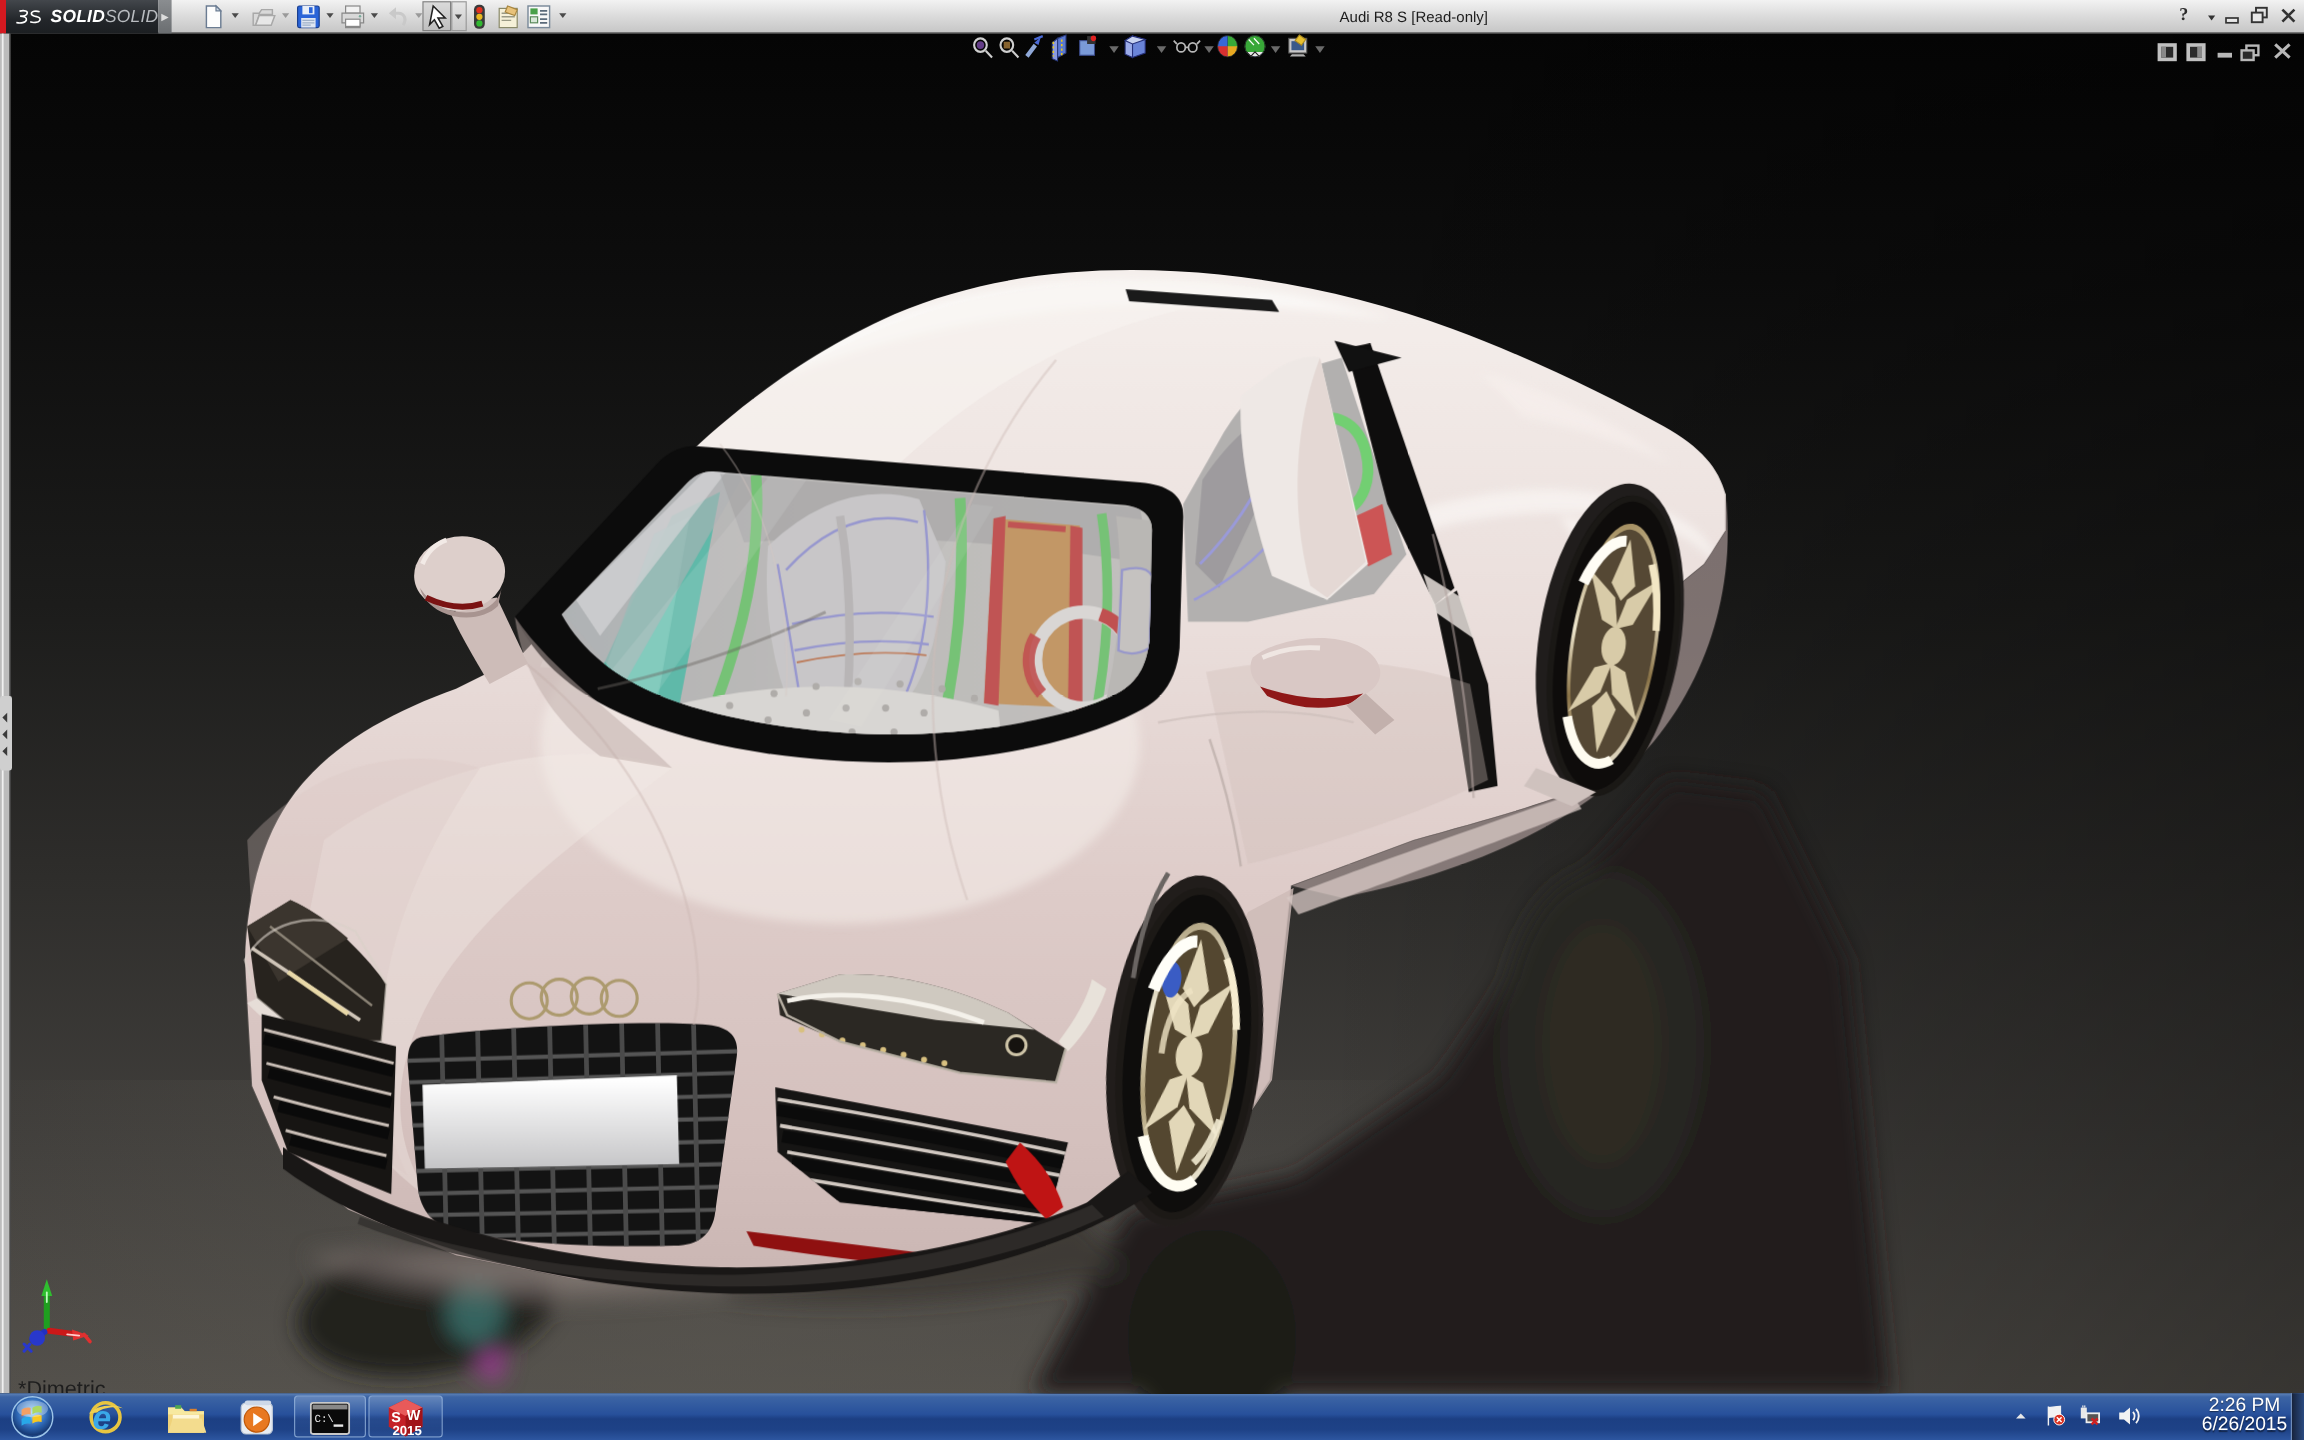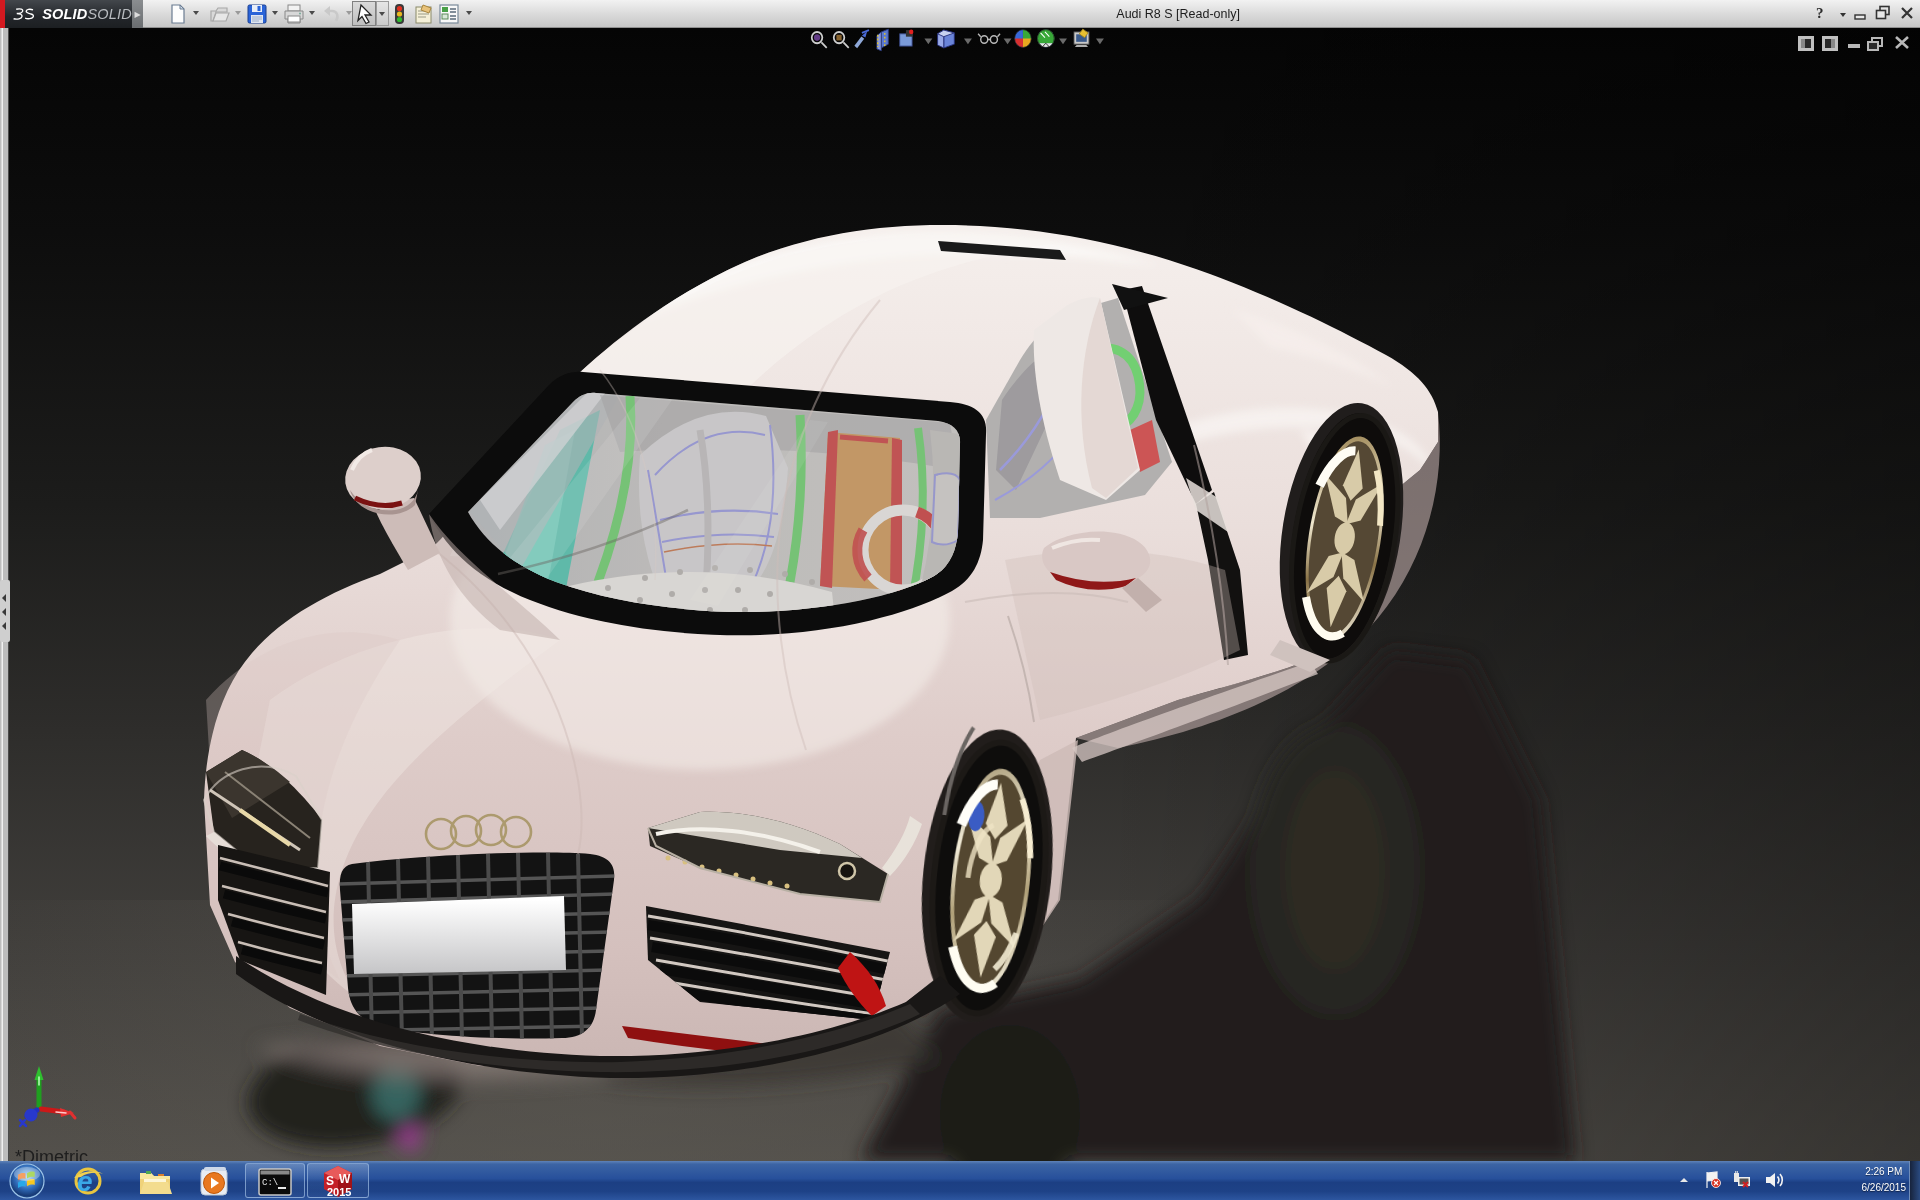--- a/index.html
+++ b/index.html
@@ -13,21 +13,21 @@
 #swlogo .t2{font-size:14.5px;font-style:italic;color:#b9bcc0;letter-spacing:.2px}
 #swtab{position:absolute;left:132px;top:0;width:11px;height:28px;background:linear-gradient(#8a8d90,#6a6d70);color:#ddd;font-size:8px;display:flex;align-items:center;justify-content:center}
 #title{position:absolute;left:1040px;top:7px;width:200px;text-align:right;font-size:12.5px;color:#1c1c1c}
 .ic{position:absolute;top:3px;width:22px;height:22px}
 .da{position:absolute;top:11px;width:0;height:0;border-left:3.5px solid transparent;border-right:3.5px solid transparent;border-top:4.5px solid #4a4a4a}
 .wbt{position:absolute;top:6px;font-size:13px;color:#2b2b2b;font-weight:bold}
 
 #task{position:absolute;left:0;top:1161px;width:1920px;height:39px;background:linear-gradient(#5f83b8 0%,#3c64a4 8%,#27509b 45%,#1c3f83 55%,#1e4287 78%,#2d56a0 100%)}
 #task .btn{position:absolute;top:2px;height:35px;border:1px solid rgba(150,180,220,.75);border-radius:3px;background:linear-gradient(rgba(190,210,240,.30),rgba(90,130,190,.18) 50%,rgba(40,70,130,.25))}
 #tray{position:absolute;right:70px;top:0;height:39px;color:#fff}
-#clock{position:absolute;right:14px;top:3px;text-align:center;color:#fff;font-size:10px;line-height:16px;text-shadow:0 1px 1px rgba(0,0,0,.5)}
+#clock{position:absolute;right:14px;top:3px;text-align:center;color:#fff;font-size:16px;line-height:16px;text-shadow:0 1px 1px rgba(0,0,0,.5)}
 #showdesk{position:absolute;right:0;top:0;width:11px;height:39px;background:linear-gradient(90deg,#17233c,#2a4a80);border-left:1px solid #6f8cb8}
 </style>
 </head>
 <body>
 <div id="page">
 
 <div id="tb">
   <div id="redstrip"></div>
   <div id="swlogo">
         <svg width="46" height="24" viewBox="0 0 46 24" style="margin-left:7px">

